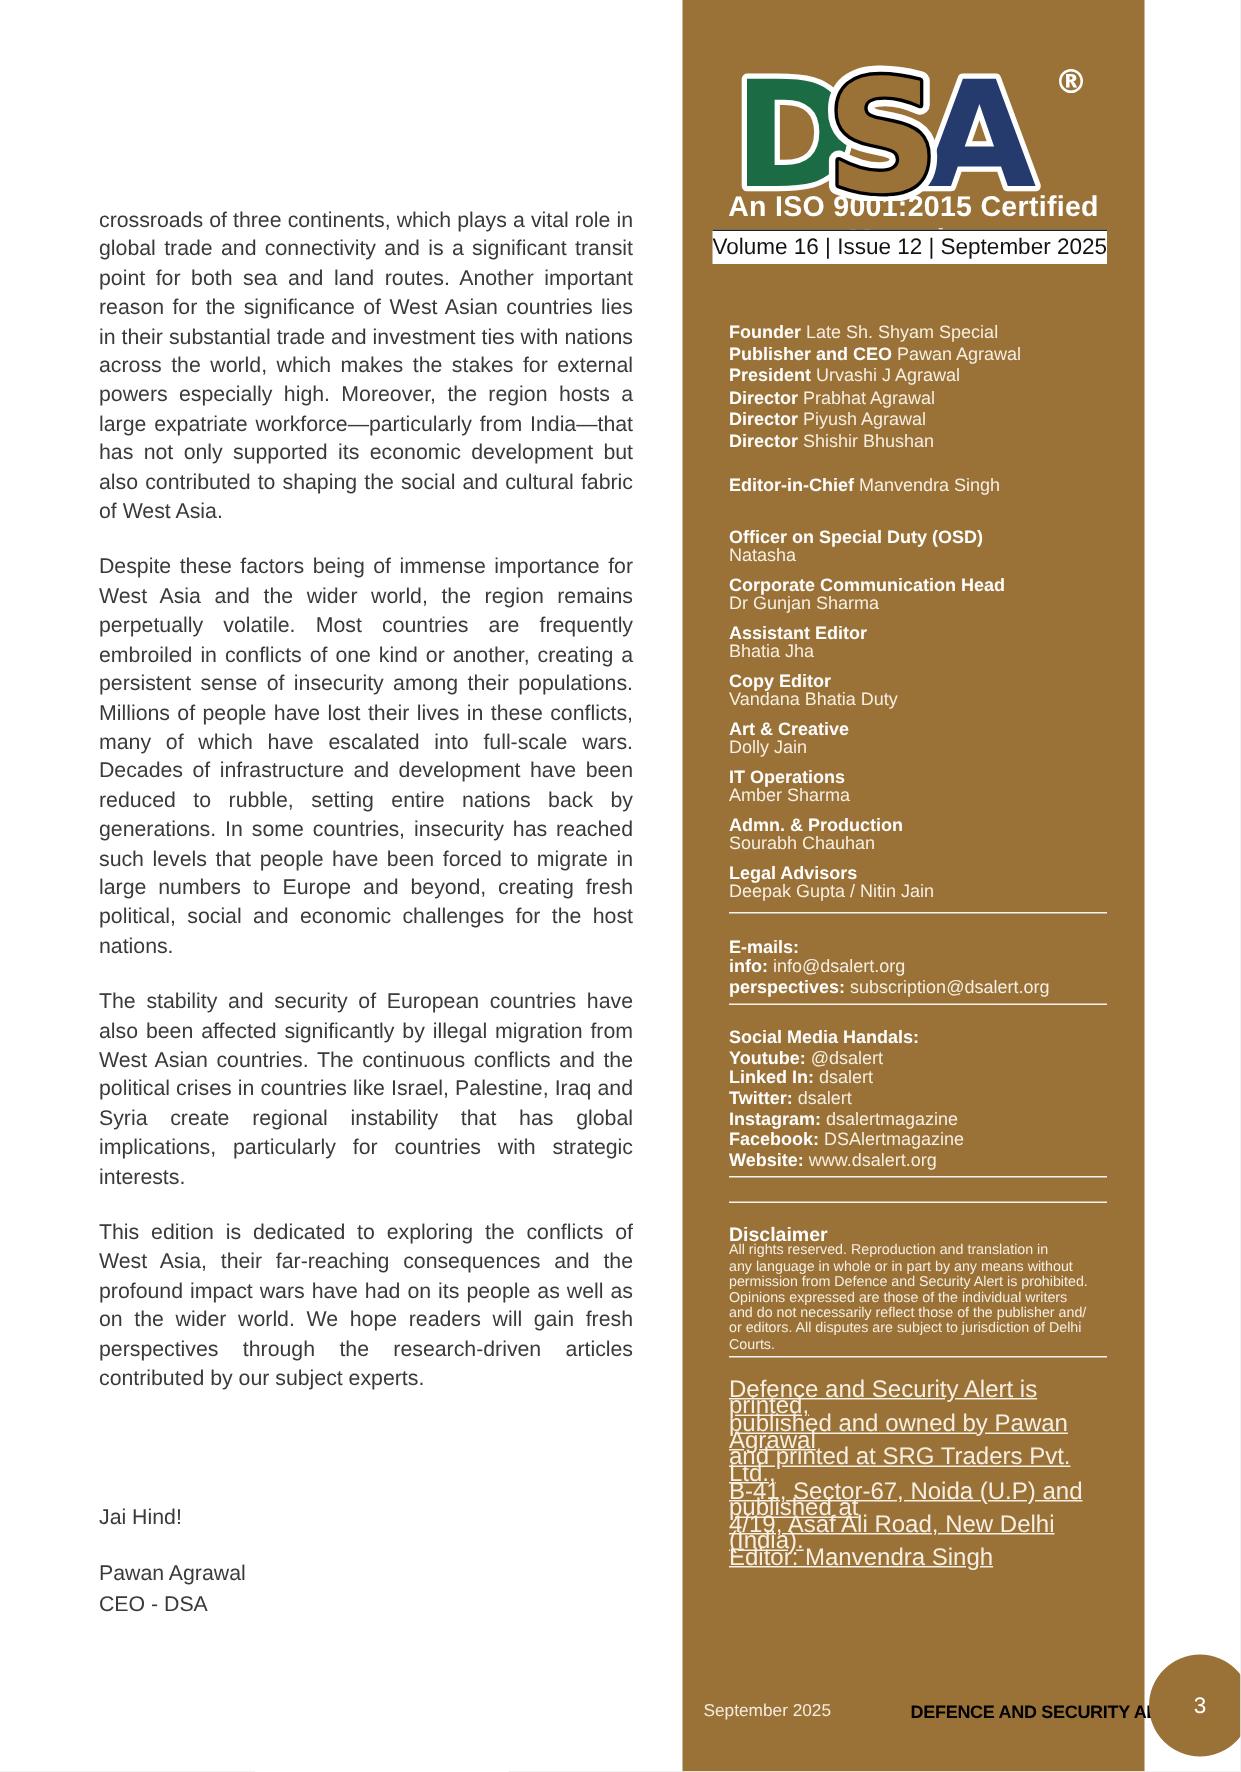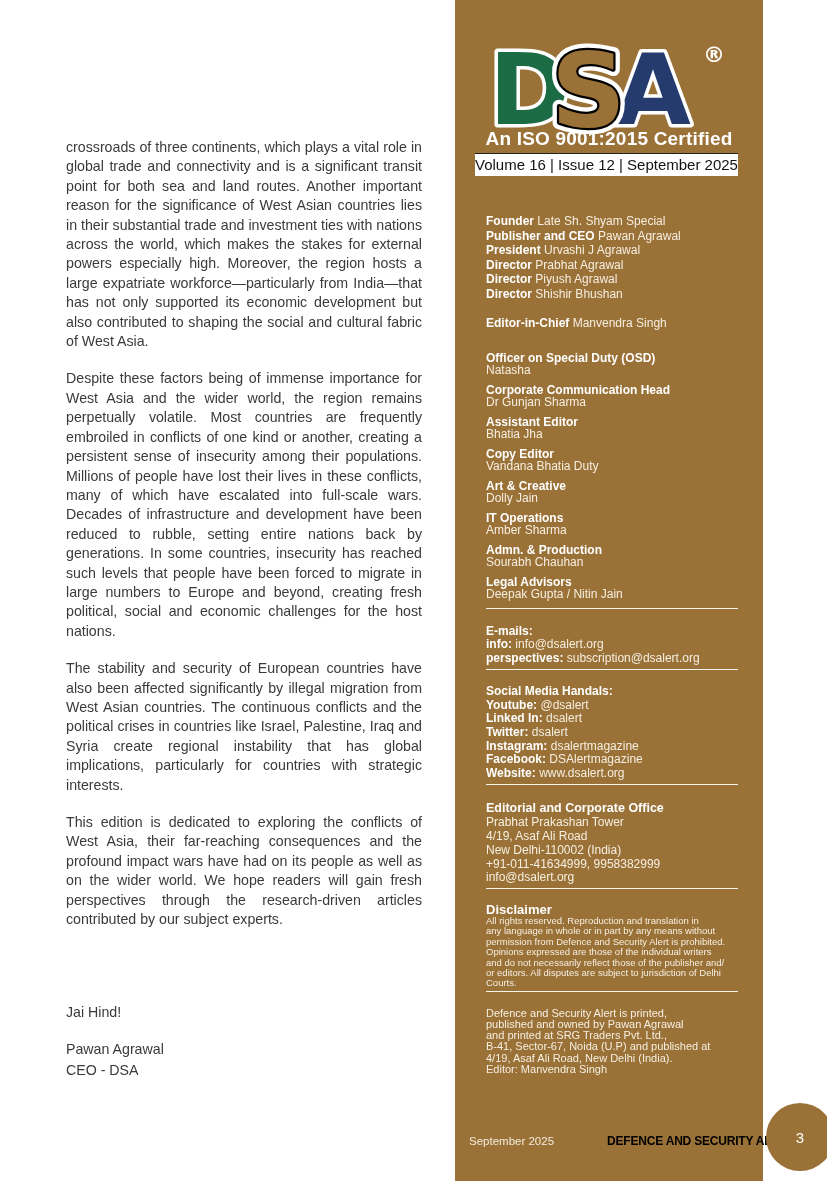--- a/index.html
+++ b/index.html
@@ -51,21 +51,21 @@
   .rule.r3{margin:4px 0 16px 0;}
   .rule.r4{margin:3px 0 15px 0;}
   .rule.r5{margin:2px 0 16px 0;}
   .blk{font-size:12px;line-height:13.6px;}
   .blk .hdr{font-weight:bold;display:block;}
   .blk .line b{font-weight:bold;}
   .office .hdr{font-size:12.5px;line-height:15px;}
   .office .line{line-height:13.7px;}
   .disclaimer .hdr{font-size:13px;line-height:12px;display:block;}
   .disclaimer .txt{font-size:9.5px;line-height:10.4px;white-space:pre-line;color:#f6efe2;}
-  .imprint{font-size:11px;line-height:11.2px;white-space:pre-line;color:#f6efe2;}
+  .imprint{font-size:16px;line-height:11.2px;white-space:pre-line;color:#f6efe2;text-decoration:underline;}
   .side-footer{
     position:absolute;left:14px;bottom:33px;width:286px;
     display:flex;align-items:center;gap:5px;white-space:nowrap;
   }
   .side-footer .month{font-size:11.5px;color:#f3ecdf;}
   .side-footer .mag-title{font-size:12px;font-weight:bold;letter-spacing:-0.2px;color:#000000;padding-left:48px;}
   .page-circle{
     position:absolute;left:766px;top:1103px;width:68px;height:68px;
     border-radius:50%;background:#9a7136;color:#fff;
     display:flex;align-items:center;justify-content:center;
@@ -169,28 +169,20 @@
         <div class="line"><b>Youtube:</b> <span class="val">@dsalert</span></div>
         <div class="line"><b>Linked In:</b> <span class="val">dsalert</span></div>
         <div class="line"><b>Twitter:</b> <span class="val">dsalert</span></div>
         <div class="line"><b>Instagram:</b> <span class="val">dsalertmagazine</span></div>
         <div class="line"><b>Facebook:</b> <span class="val">DSAlertmagazine</span></div>
         <div class="line"><b>Website:</b> <span class="val">www.dsalert.org</span></div>
       </div>
 
       <div class="rule r3"></div>
 
-      <div class="blk office">
-        <span class="hdr">Editorial and Corporate Office</span>
-        <div class="line val">Prabhat Prakashan Tower</div>
-        <div class="line val">4/19, Asaf Ali Road</div>
-        <div class="line val">New Delhi-110002 (India)</div>
-        <div class="line val">+91-011-41634999, 9958382999</div>
-        <div class="line val">info@dsalert.org</div>
-      </div>
 
       <div class="rule r4"></div>
 
       <div class="blk disclaimer">
         <span class="hdr">Disclaimer</span>
         <div class="txt">All rights reserved. Reproduction and translation in
 any language in whole or in part by any means without
 permission from Defence and Security Alert is prohibited.
 Opinions expressed are those of the individual writers
 and do not necessarily reflect those of the publisher and/

